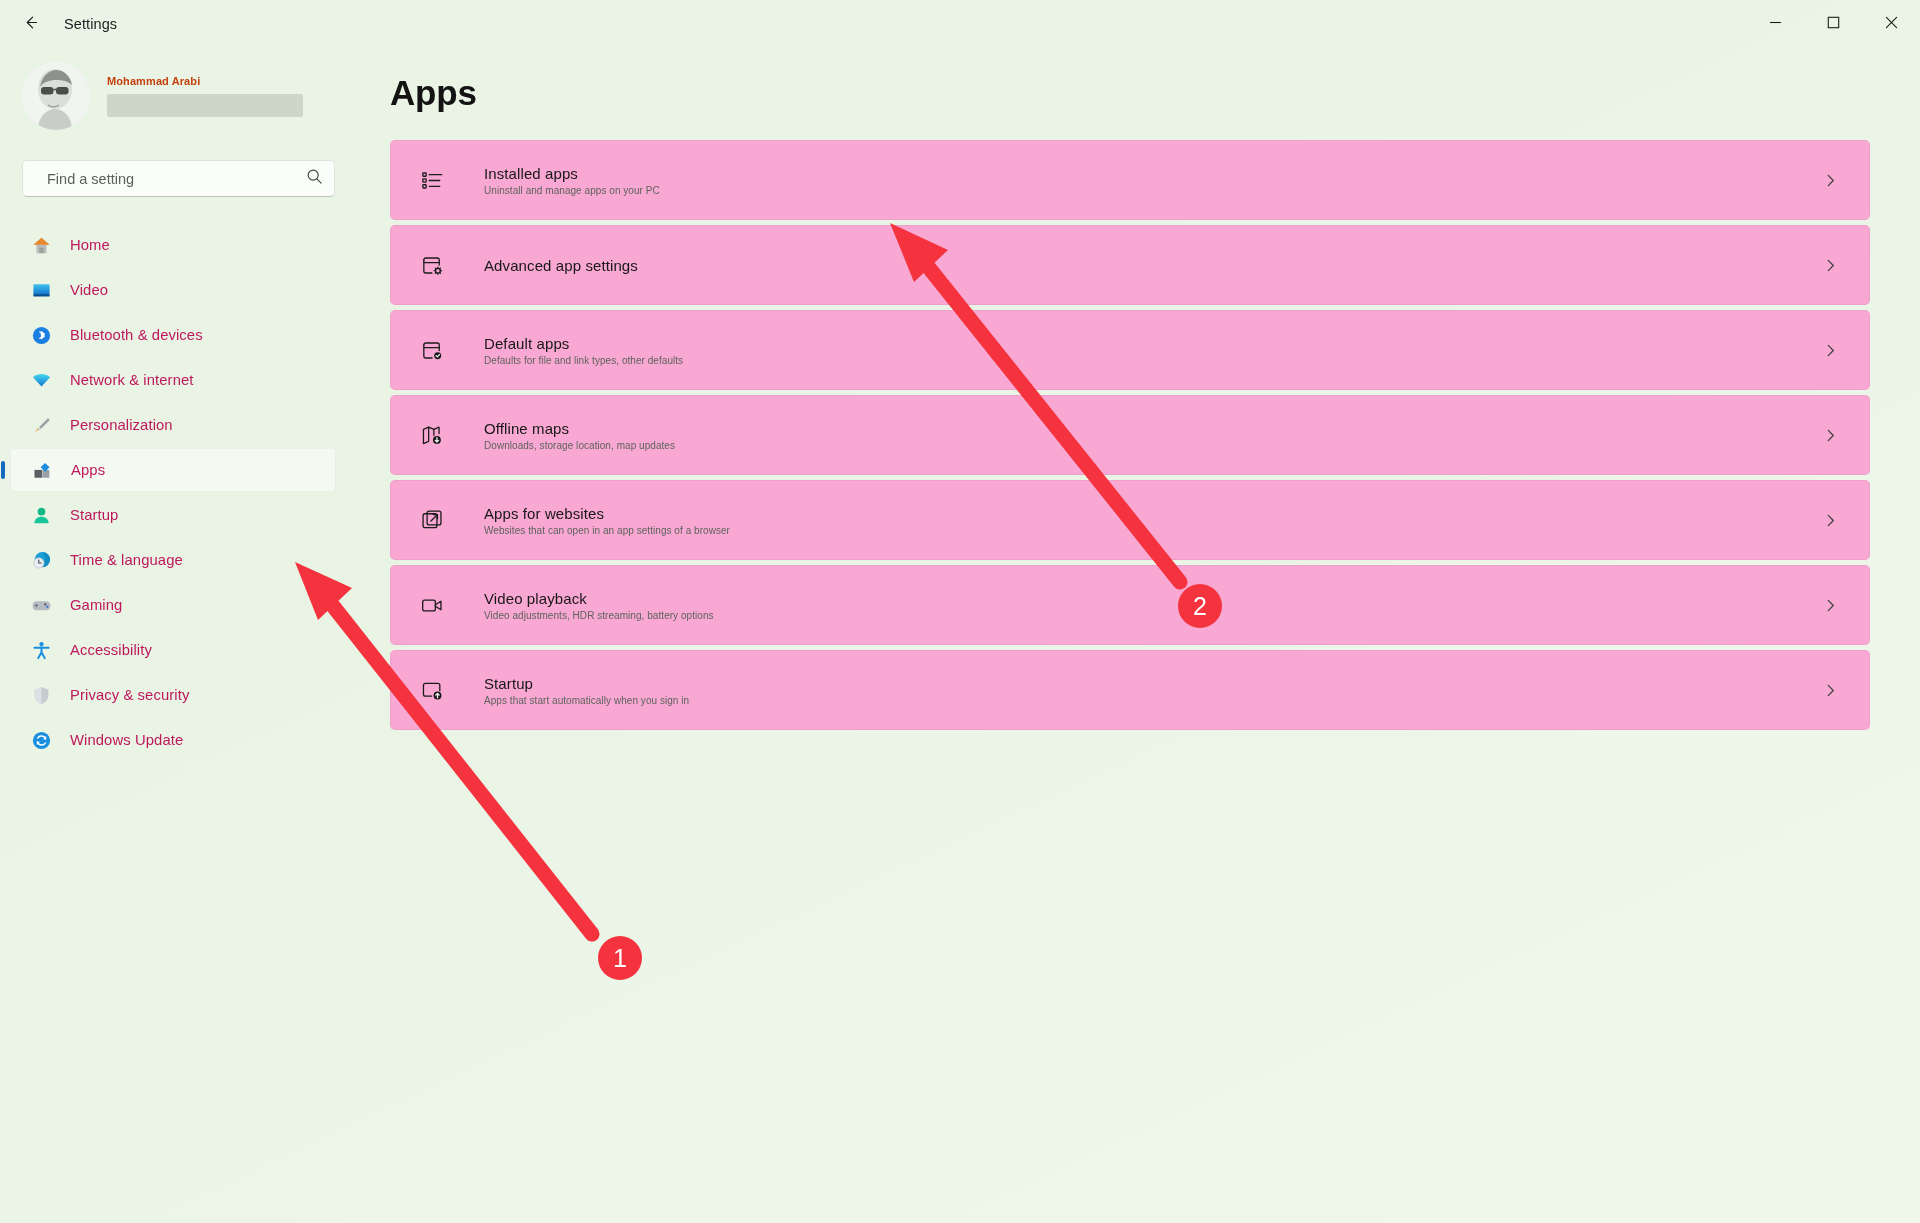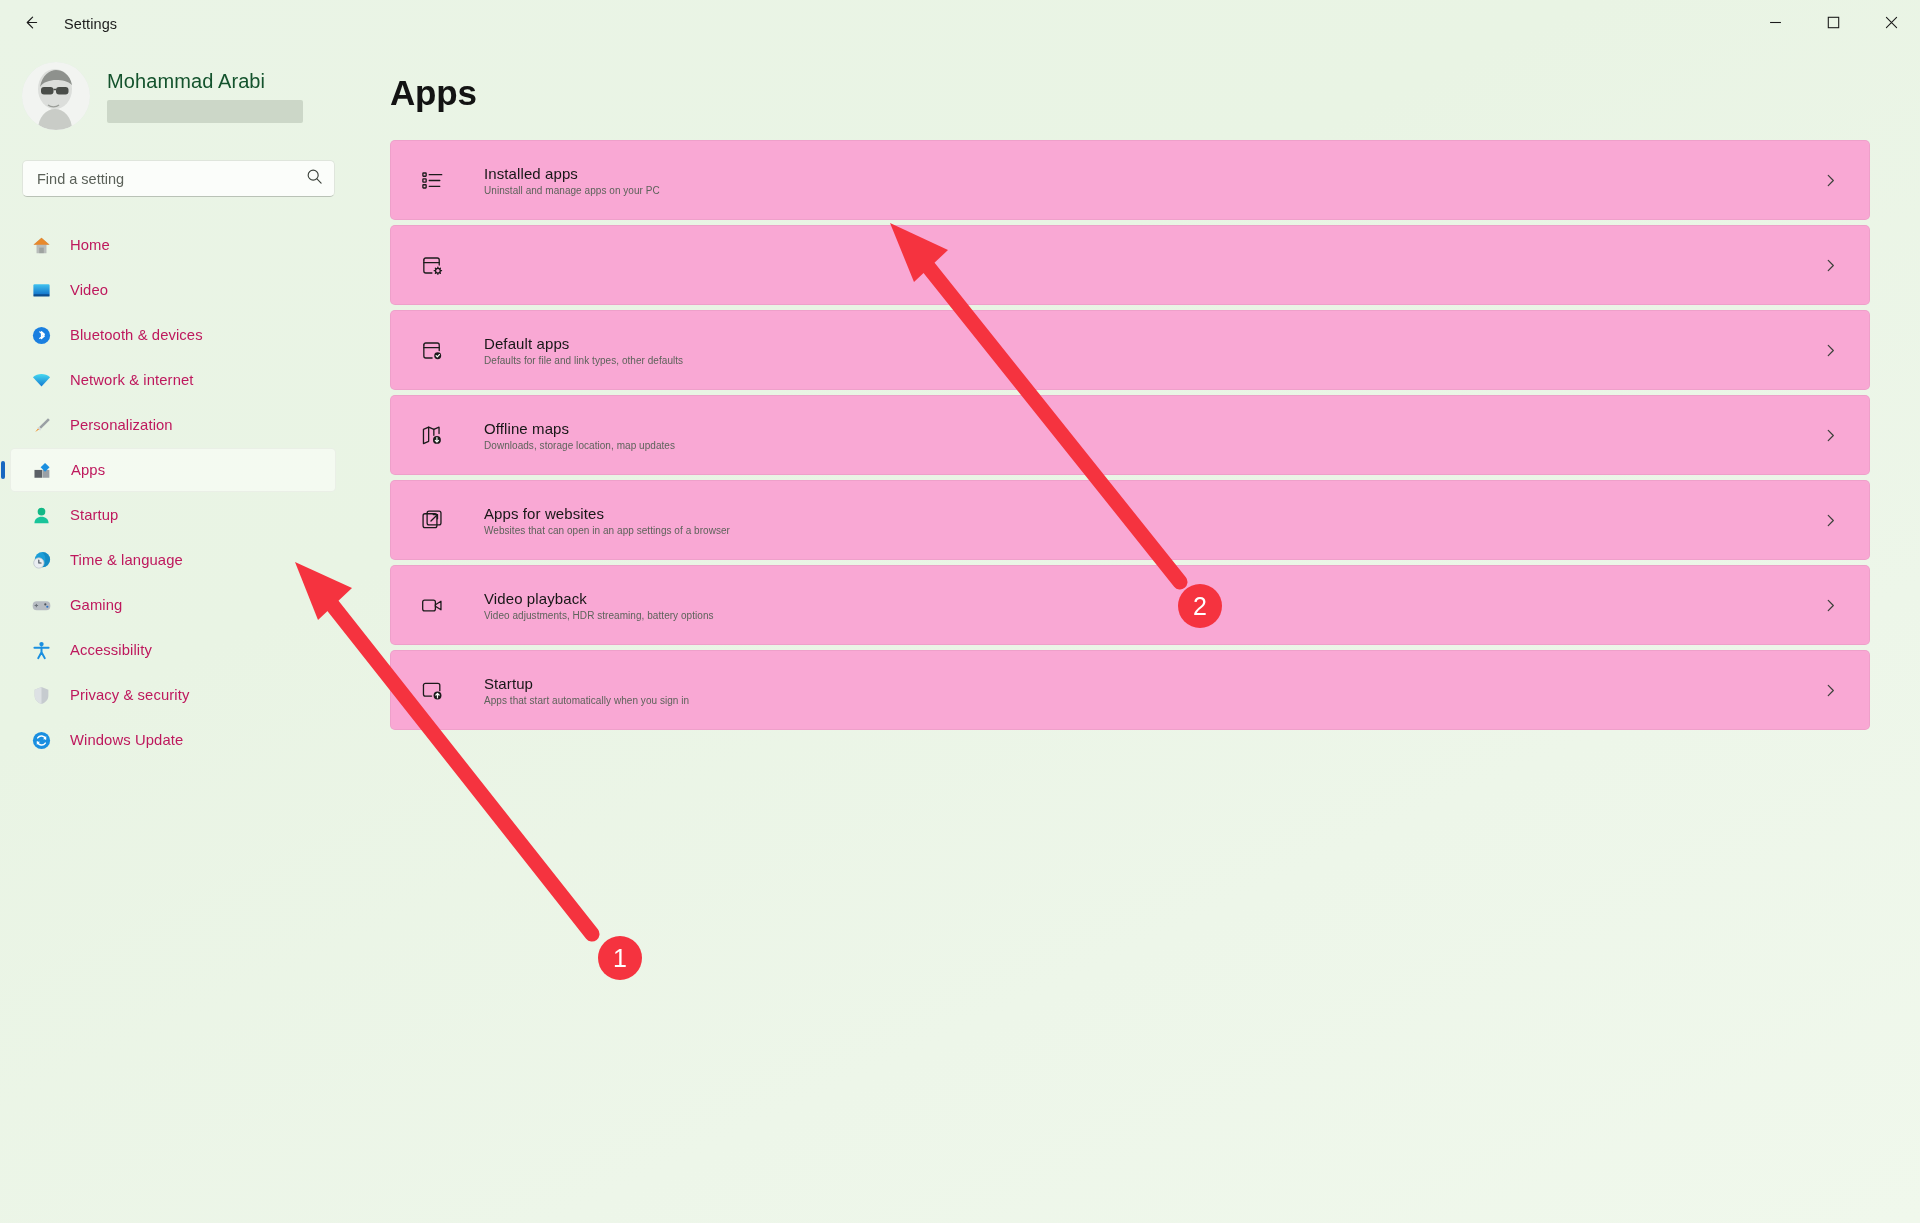--- a/index.html
+++ b/index.html
@@ -74,43 +74,43 @@
     border-radius: 50%;
     overflow: hidden;
     flex: 0 0 68px;
     background: #e9eeea;
     position: relative;
   }
   .avatar svg { display: block; width: 100%; height: 100%; }
 
   .account-text { display: flex; flex-direction: column; gap: 7px; }
   .account-name {
-    font-size: 20px;
-    font-weight: 400;
-    color: #14532d;
+    font-size: 11px;
+    font-weight: 700;
+    color: #c2410c;
     letter-spacing: .1px;
   }
   .account-email-redacted {
     width: 196px;
     height: 23px;
     background: #ccd7c8;
     border-radius: 2px;
   }
 
   .search-wrap {
     margin: 20px 0 0 22px;
     width: 313px;
     height: 37px;
     background: #fbfdfa;
     border: 1px solid #dfe5dc;
     border-bottom: 1.5px solid #b9c2b6;
     border-radius: 5px;
     display: flex;
     align-items: center;
-    padding: 0 11px 0 14px;
+    padding: 0 11px 0 24px;
   }
   .search-wrap input {
     flex: 1;
     border: none;
     outline: none;
     background: transparent;
     font-family: "Liberation Sans", sans-serif;
     font-size: 14.5px;
     color: #1b1b1b;
   }
@@ -483,20 +483,21 @@
         <span class="card-icon">
           <svg width="25" height="25" viewBox="0 0 26 26" fill="none" stroke="#1b1b1b" stroke-width="1.35">
             <path d="M4 7.2a2 2 0 0 1 2-2h12a2 2 0 0 1 2 2v5.4" stroke-linecap="round"></path>
             <path d="M4 7.2v11.6a2 2 0 0 0 2 2h6.4" stroke-linecap="round"></path>
             <path d="M4 10h16" stroke-linecap="round"></path>
             <circle cx="18.6" cy="18.4" r="2.5"></circle>
             <path d="M18.6 14.6v1M18.6 21.2v1M14.8 18.4h1M21.4 18.4h1M16 15.8l.7.7M20.5 20.3l.7.7M21.2 15.8l-.7.7M16.7 20.3l-.7.7" stroke-linecap="round"></path>
           </svg>
         </span>
         <span class="card-text">
+          <span class="card-title">Advanced app settings</span>
         </span>
         <span class="card-chevron">
           <svg width="15" height="15" viewBox="0 0 16 16" fill="none">
             <path d="M5.6 2.6 11 8l-5.4 5.4" stroke="#3b413a" stroke-width="1.3" stroke-linecap="round" stroke-linejoin="round"></path>
           </svg>
         </span>
       </div>
 
       <div class="card">
         <span class="card-icon">

